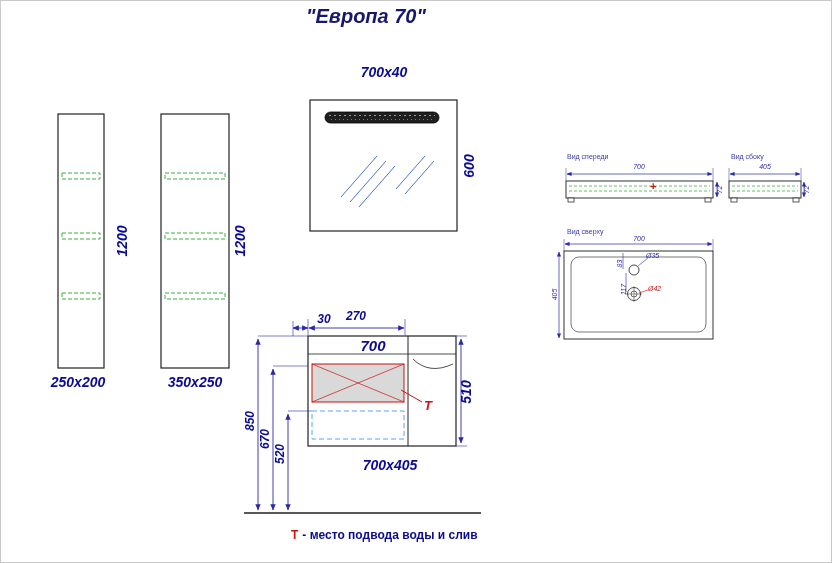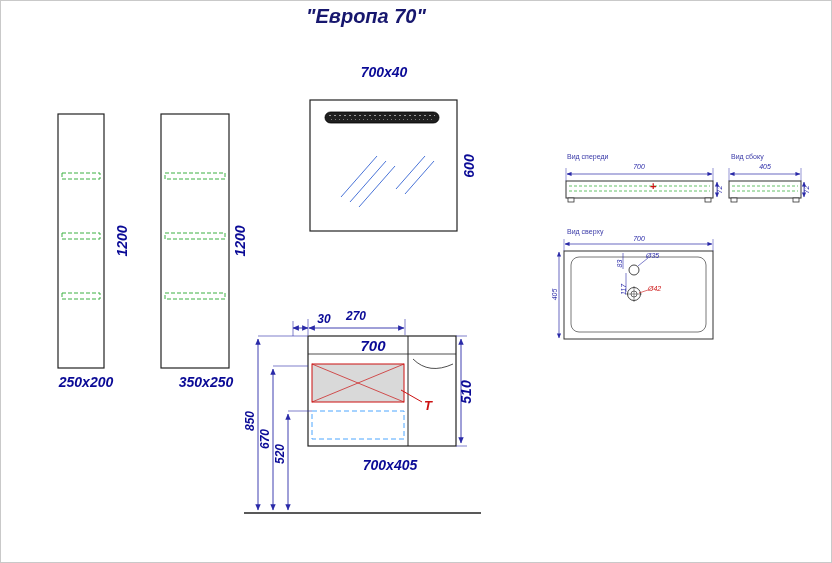--- a/index.html
+++ b/index.html
@@ -135,23 +135,23 @@
       <line x1="633" y1="285" x2="633" y2="301" stroke="#333" stroke-width="0.5"></line>
       <line x1="622" y1="252" x2="622" y2="268" stroke="#2a2aa8" stroke-width="0.6"></line>
       <line x1="625" y1="272" x2="625" y2="291" stroke="#2a2aa8" stroke-width="0.6"></line>
       <line x1="637" y1="265" x2="647" y2="257" stroke="#2a2aa8" stroke-width="0.6"></line>
       <line x1="638" y1="292" x2="647" y2="289" stroke="#cc1111" stroke-width="0.6"></line>
     </g>
   </svg>
 
   <div class="txt title" style="left:280px;top:5px;width:170px;">"Европа 70"</div>
 
-  <div class="txt lbl" style="left:48px;top:374px;width:74px;">250x200</div>
+  <div class="txt lbl" style="left:40px;top:374px;width:74px;">250x200</div>
   <div class="txt lbl rot" style="left:100px;top:232px;width:44px;height:16px;">1200</div>
-  <div class="txt lbl" style="left:166px;top:374px;width:78px;text-align:center;">350x250</div>
+  <div class="txt lbl" style="left:155px;top:374px;width:78px;text-align:center;">350x250</div>
   <div class="txt lbl rot" style="left:218px;top:232px;width:44px;height:16px;">1200</div>
 
   <div class="txt lbl" style="left:330px;top:64px;width:106px;">700x40</div>
   <div class="txt lbl rot" style="left:449px;top:157px;width:40px;height:16px;">600</div>
 
   <div class="txt dim" style="left:331px;top:309px;width:48px;">270</div>
   <div class="txt dim" style="left:266px;top:312px;width:26px;margin-left:44px;">30</div>
   <div class="txt dim-lg" style="left:350px;top:337px;width:44px;">700</div>
   <div class="txt lbl rot" style="left:446px;top:383px;width:40px;height:16px;">510</div>
   <div class="txt lbl" style="left:343px;top:457px;width:92px;">700x405</div>
@@ -170,14 +170,17 @@
   <div class="tinyd rot" style="position:absolute;left:796px;top:184px;width:20px;height:9px;">72</div>
 
   <div class="tiny" style="position:absolute;left:566px;top:227px;">Вид сверху</div>
   <div class="tinyd" style="position:absolute;left:624px;top:234px;width:28px;">700</div>
   <div class="tinyd rot" style="position:absolute;left:543px;top:289px;width:22px;height:9px;">405</div>
   <div class="tinyd rot" style="position:absolute;left:610px;top:258px;width:18px;height:9px;">83</div>
   <div class="tinyd rot" style="position:absolute;left:613px;top:284px;width:20px;height:9px;">117</div>
   <div class="tinyd" style="position:absolute;left:645px;top:251px;width:24px;text-align:left;">Ø35</div>
   <div class="tinyd red" style="position:absolute;left:647px;top:284px;width:24px;text-align:left;color:#cc1111;">Ø42</div>
 
+  <div class="note" style="left:290px;top:528px;">
+    <span class="m">Т</span><span>- место подвода воды и слив</span>
+  </div>
 
 </div>
 
 </body></html>

